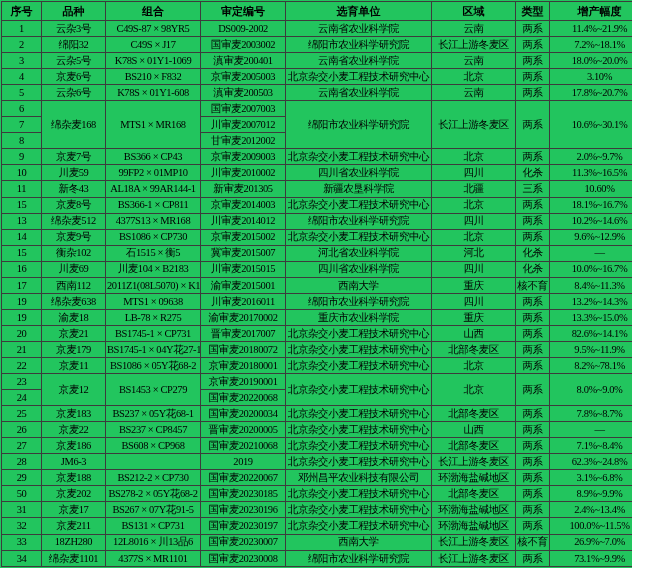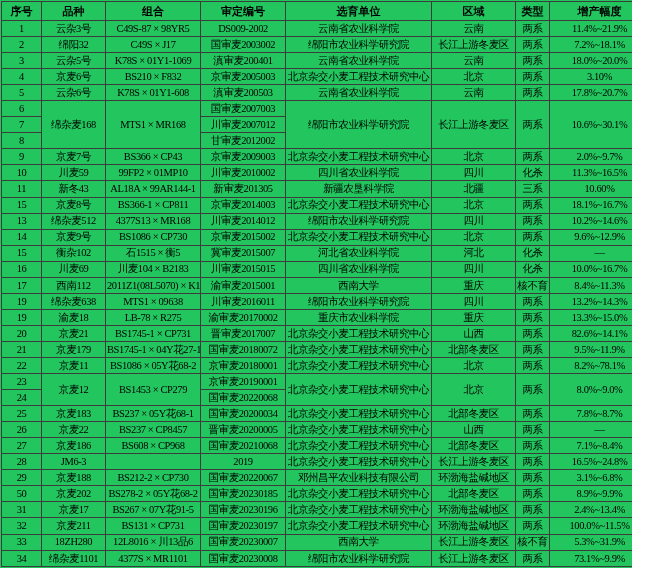--- a/index.html
+++ b/index.html
@@ -335,21 +335,21 @@
           <td>7.1%~8.4%</td>
         </tr>
         <tr>
           <td>28</td>
           <td>JM6-3</td>
           <td></td>
           <td>2019</td>
           <td>北京杂交小麦工程技术研究中心</td>
           <td>长江上游冬麦区</td>
           <td>两系</td>
-          <td>16.5%~24.8%</td>
+          <td>62.3%~24.8%</td>
         </tr>
         <tr>
           <td>29</td>
           <td>京麦188</td>
           <td>BS212-2 × CP730</td>
           <td>国审麦20220067</td>
           <td>邓州昌平农业科技有限公司</td>
           <td>环渤海盐碱地区</td>
           <td>两系</td>
           <td>3.1%~6.8%</td>
@@ -385,21 +385,21 @@
           <td>100.0%~11.5%</td>
         </tr>
         <tr>
           <td>33</td>
           <td>18ZH280</td>
           <td>12L8016 × 川13品6</td>
           <td>国审麦20230007</td>
           <td>西南大学</td>
           <td>长江上游冬麦区</td>
           <td>核不育</td>
-          <td>5.3%~31.9%</td>
+          <td>26.9%~7.0%</td>
         </tr>
         <tr>
           <td>34</td>
           <td>绵杂麦1101</td>
           <td>4377S × MR1101</td>
           <td>国审麦20230008</td>
           <td>绵阳市农业科学研究院</td>
           <td>长江上游冬麦区</td>
           <td>两系</td>
           <td>73.1%~9.9%</td>

